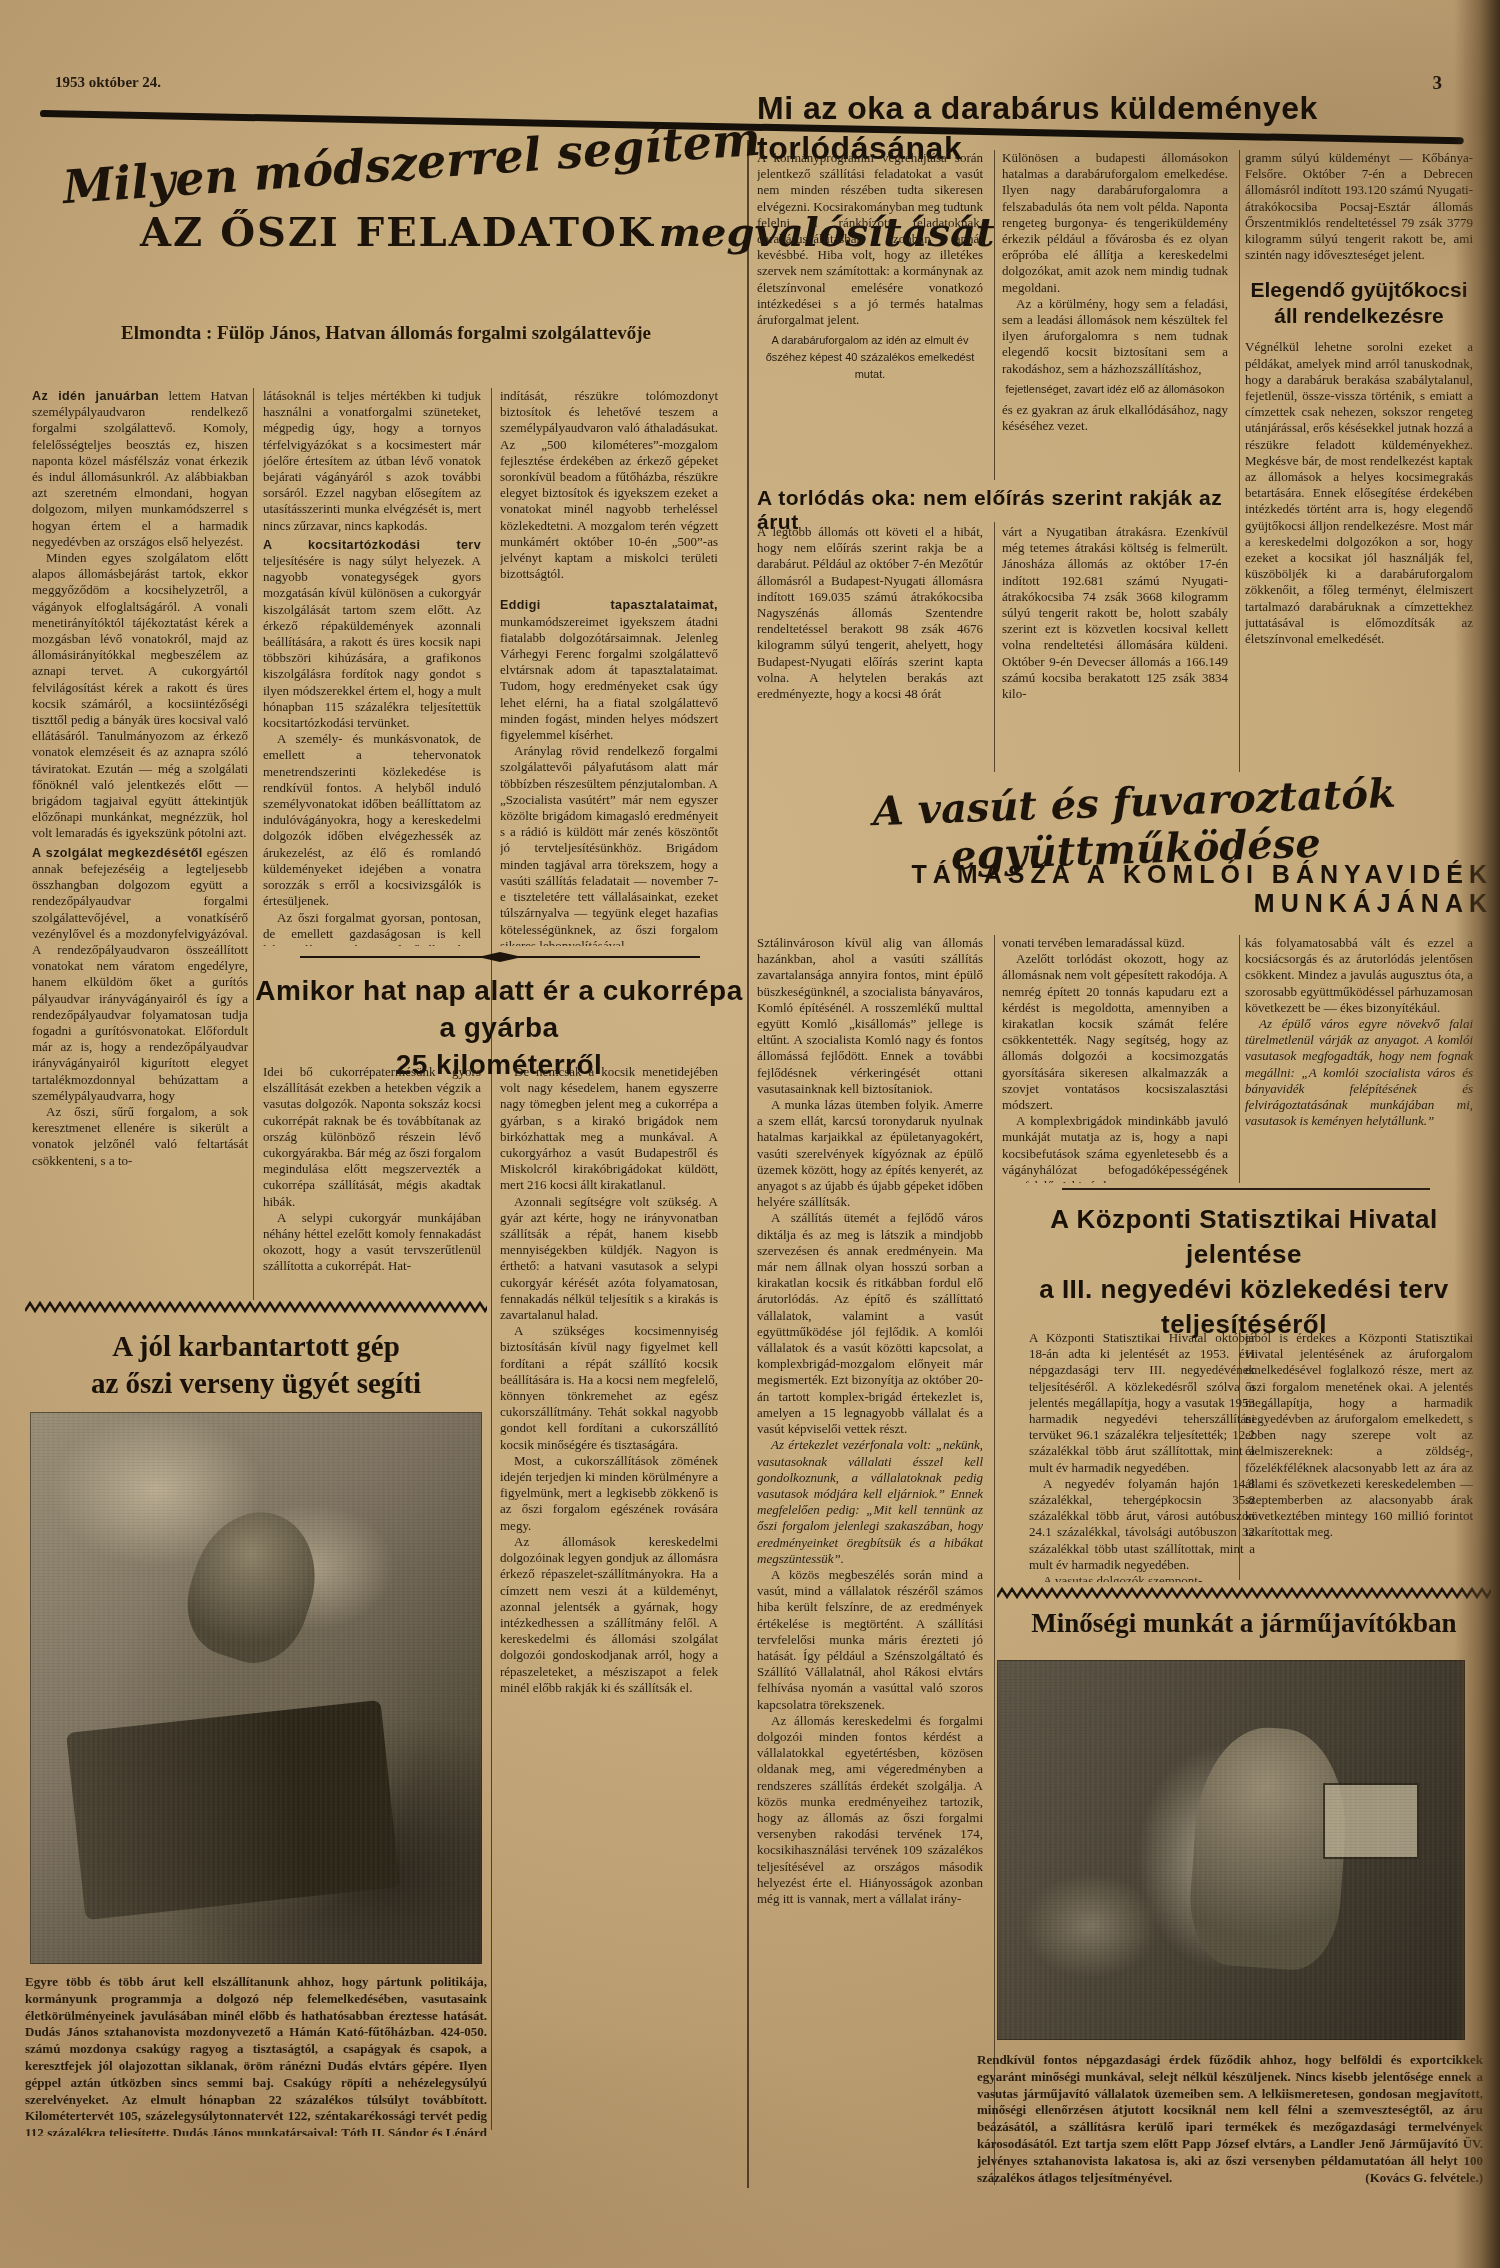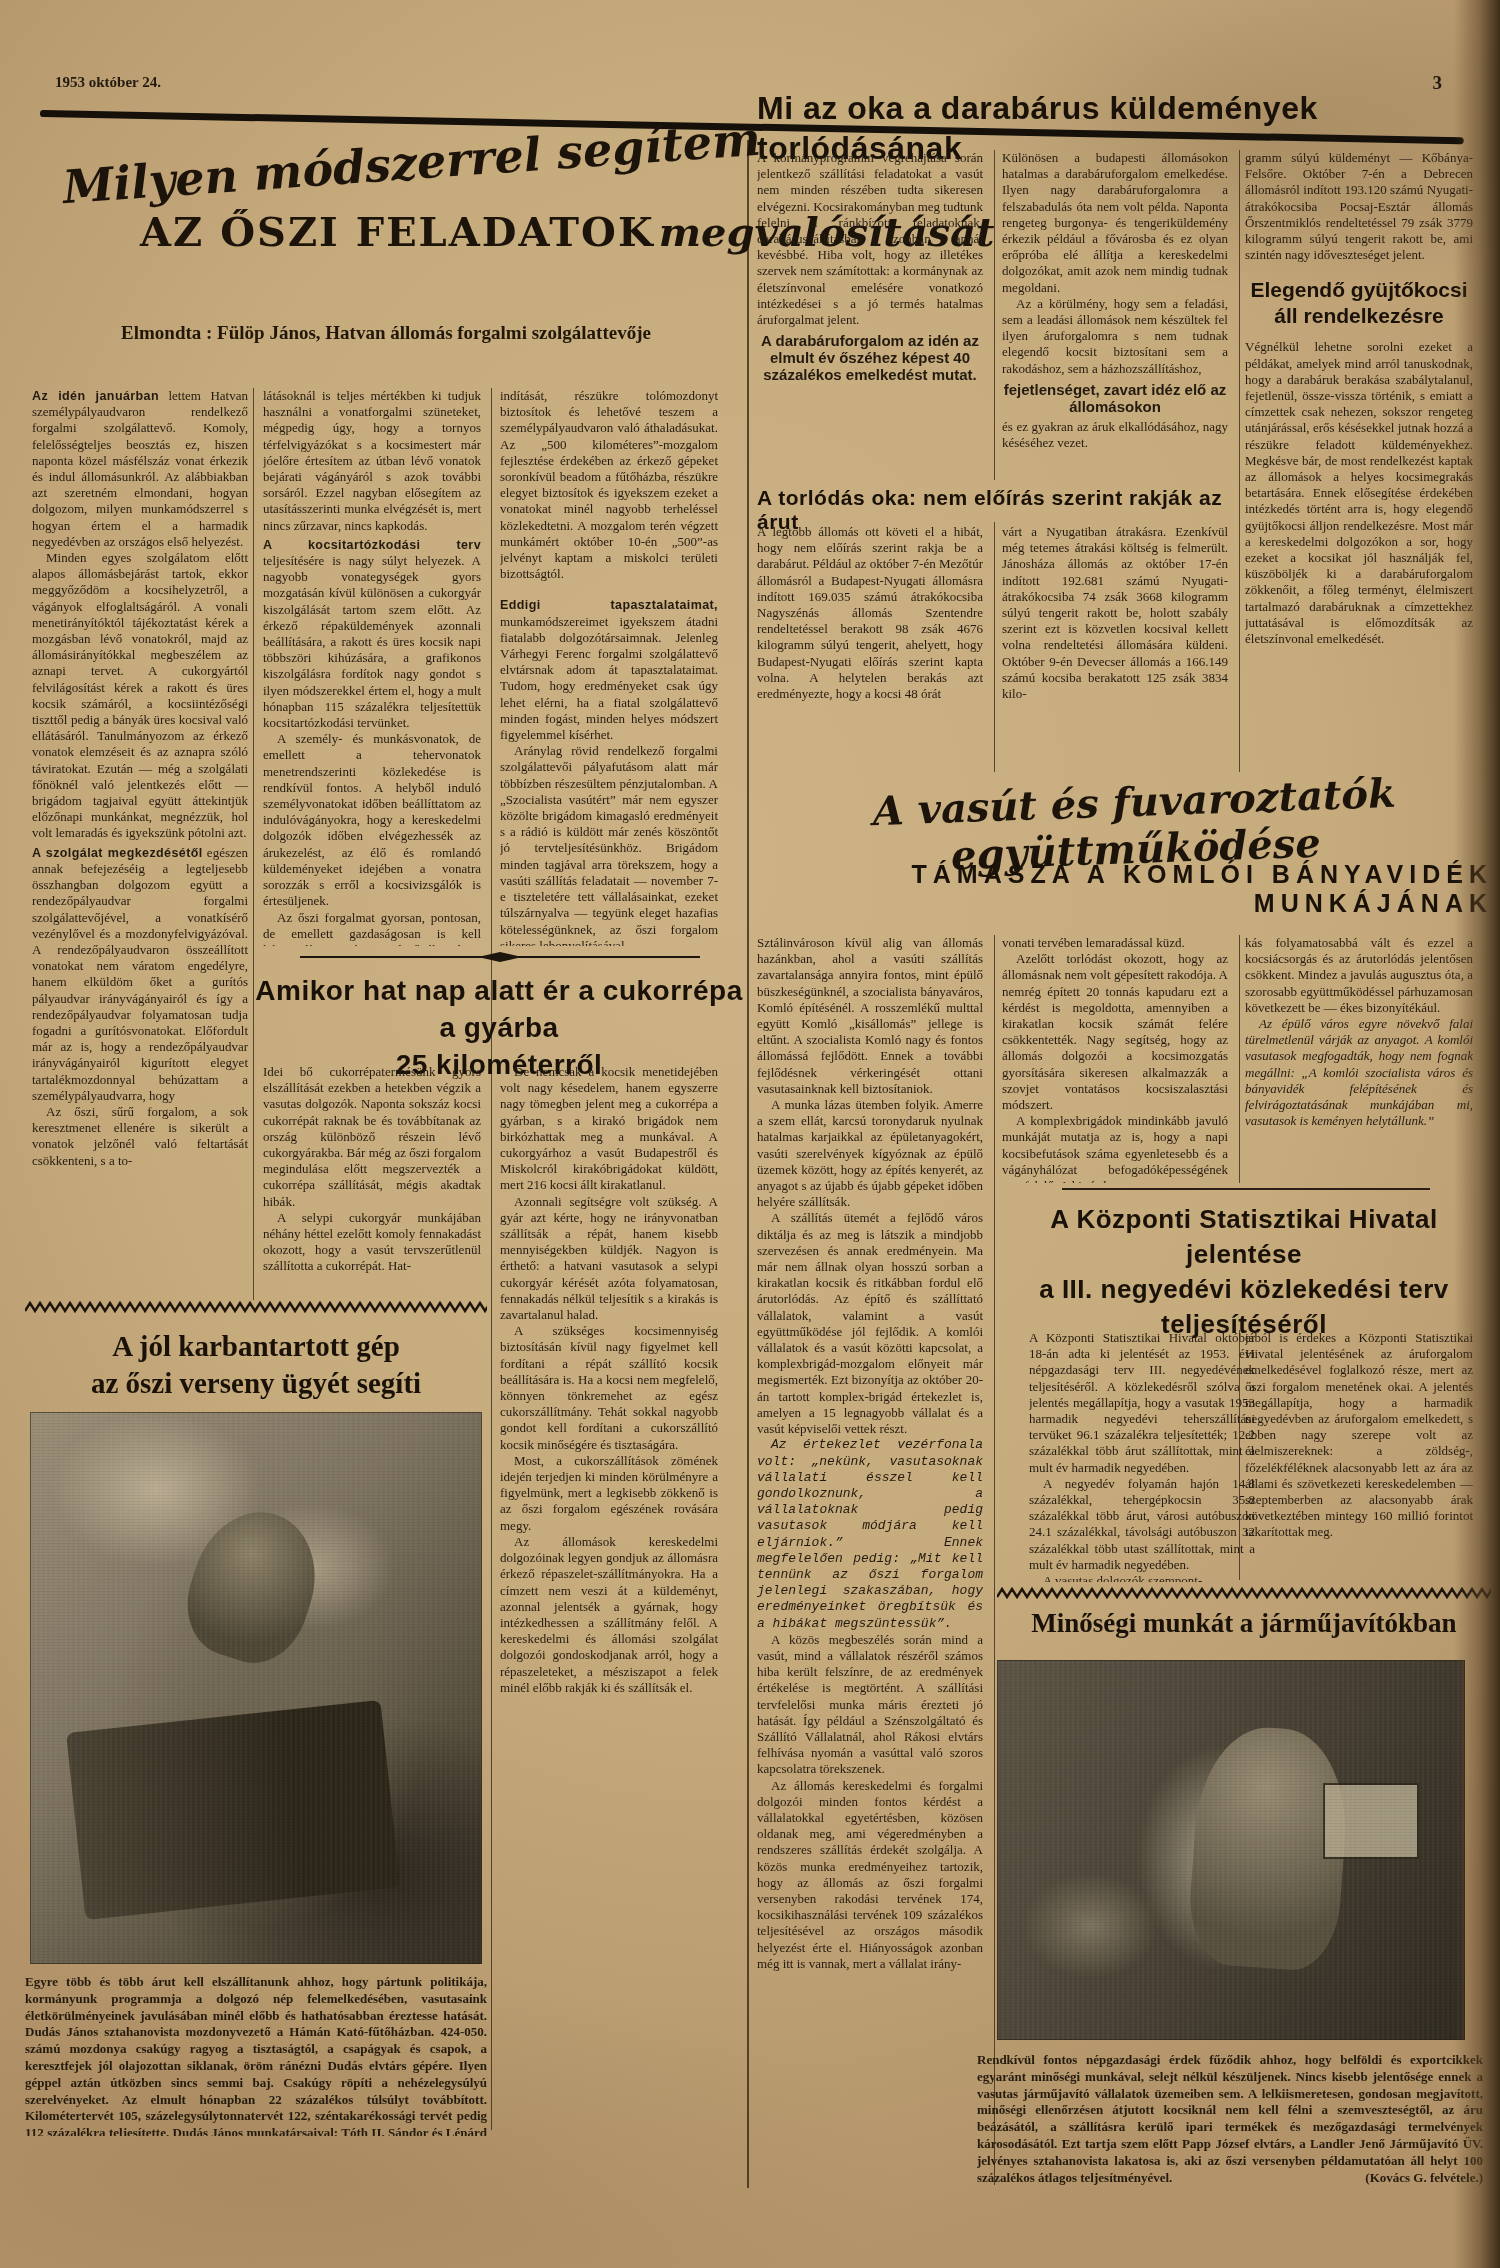--- a/index.html
+++ b/index.html
@@ -11,22 +11,22 @@
       radial-gradient(ellipse 500px 220px at 85% 6%, rgba(90,65,35,.20), rgba(0,0,0,0) 70%),
       radial-gradient(ellipse 1100px 1400px at 48% 38%, #cdb286 0%, #c6ab7d 55%, #b3946a 100%);
   }
   .gutter{position:absolute;top:0;right:0;width:46px;height:2268px;
     background:linear-gradient(90deg, rgba(0,0,0,0) 0%, rgba(92,68,38,.55) 55%, #3e2d19 100%);}
   .txt{position:absolute;text-align:justify;overflow:hidden;
        font-size:13px;line-height:16.2px;color:#241b10;}
   .txt p{margin:0;text-indent:14px;}
   .txt p.noind{text-indent:0;}
   .lead{font-weight:bold;font-family:"Liberation Sans",sans-serif;font-size:12.5px;letter-spacing:.4px;}
-  .boldcenter{font-weight:bold;text-align:center;text-indent:0 !important;
-      font-family:"Liberation Sans",sans-serif;font-size:15px;line-height:17px;margin:4px 0 !important;}
+  .boldcenter{font-weight:normal;text-align:center;text-indent:0 !important;
+      font-family:"Liberation Sans",sans-serif;font-size:11px;line-height:17px;margin:4px 0 !important;}
   .vrule{position:absolute;width:1px;background:rgba(48,34,18,.75);}
   .hrule-thick{position:absolute;height:7px;background:#15100a;border-radius:4px;transform-origin:left center;}
   .hrule-thin{position:absolute;height:2px;background:#2a1f12;}
   .masthead{position:absolute;left:0;right:0;text-align:center;font-weight:bold;
       letter-spacing:3px;font-size:17px;color:#2a2013;}
   .pagedate{position:absolute;font-weight:bold;font-size:15px;}
   .pagenum{position:absolute;font-weight:bold;font-size:19px;}
   .script{font-family:"DejaVu Serif",serif;font-style:italic;font-weight:bold;color:#1c140a;}
   .h-caps{font-family:"DejaVu Serif",serif;font-weight:bold;letter-spacing:2px;color:#1c140a;}
   .h-sans{position:absolute;font-family:"Liberation Sans",sans-serif;font-weight:bold;
@@ -166,21 +166,21 @@
     <p class="noind">Végnélkül lehetne sorolni ezeket a példákat, amelyek mind arról tanuskodnak, hogy a darabáruk berakása szabálytalanul, fejetlenül, össze-vissza történik, s emiatt a címzettek csak nehezen, sokszor rengeteg utánjárással, erős késésekkel jutnak hozzá a részükre feladott küldeményekhez. Megkésve bár, de most rendelkezést kaptak az állomások a helyes kocsimegrakás betartására. Ennek elősegítése érdekében intézkedés történt arra is, hogy elegendő gyüjtőkocsi álljon rendelkezésre. Most már a kereskedelmi dolgozókon a sor, hogy ezeket a kocsikat jól használják fel, küszöböljék ki a darabáruforgalom zökkenőit, a főleg terményt, élelmiszert tartalmazó darabáruknak a címzettekhez juttatásával is előmozdítsák az életszínvonal emelkedését.</p>
   </div>
 
   <div class="script" style="position:absolute;left:780px;top:778px;width:710px;text-align:center;font-size:40px;transform:rotate(-2deg);">A vasút és fuvaroztatók együttműködése</div>
   <div class="h-sans" style="left:757px;top:860px;width:736px;text-align:right;font-size:25px;letter-spacing:6px;">TÁMASZA A KOMLÓI BÁNYAVIDÉK MUNKÁJÁNAK</div>
 
   <div class="txt" style="left:757px;top:935px;width:226px;height:1248px;">
     <p class="noind">Sztálinvároson kívül alig van állomás hazánkban, ahol a vasúti szállítás zavartalansága annyira fontos, mint épülő büszkeségünknél, a szocialista bányaváros, Komló építésénél. A rosszemlékű multtal együtt Komló „kisállomás” jellege is eltűnt. A szocialista Komló nagy és fontos állomássá fejlődött. Ennek a további fejlődésnek vérkeringését ottani vasutasainknak kell biztosítaniok.</p>
     <p>A munka lázas ütemben folyik. Amerre a szem ellát, karcsú toronydaruk nyulnak hatalmas karjaikkal az épületanyagokért, vasúti szerelvények kígyóznak az épülő üzemek között, hogy az építés kenyerét, az anyagot s az újabb és újabb gépeket időben helyére szállítsák.</p>
     <p>A szállítás ütemét a fejlődő város diktálja és az meg is látszik a mindjobb szervezésen és annak eredményein. Ma már nem állnak olyan hosszú sorban a kirakatlan kocsik és ritkábban fordul elő árutorlódás. Az építő és szállíttató vállalatok, valamint a vasút együttműködése jól fejlődik. A komlói vállalatok és a vasút közötti kapcsolat, a komplexbrigád-mozgalom előnyeit már megismerték. Ezt bizonyítja az október 20-án tartott komplex-brigád értekezlet is, amelyen a 15 legnagyobb vállalat és a vasút képviselői vettek részt.</p>
-    <p style="font-style:italic;font-family:Liberation Mono, monospace;">Az értekezlet vezérfonala volt: „nekünk, vasutasoknak vállalati ésszel kell gondolkoznunk, a vállalatoknak pedig vasutasok módjára kell eljárniok.” Ennek megfelelően pedig: „Mit kell tennünk az őszi forgalom jelenlegi szakaszában, hogy eredményeinket öregbítsük és a hibákat megszüntessük”.</p>
+    <p style="font-style:italic;">Az értekezlet vezérfonala volt: „nekünk, vasutasoknak vállalati ésszel kell gondolkoznunk, a vállalatoknak pedig vasutasok módjára kell eljárniok.” Ennek megfelelően pedig: „Mit kell tennünk az őszi forgalom jelenlegi szakaszában, hogy eredményeinket öregbítsük és a hibákat megszüntessük”.</p>
     <p>A közös megbeszélés során mind a vasút, mind a vállalatok részéről számos hiba került felszínre, de az eredmények értékelése is megtörtént. A szállítási tervfelelősi munka máris érezteti jó hatását. Így például a Szénszolgáltató és Szállító Vállalatnál, ahol Rákosi elvtárs felhívása nyomán a vasúttal való szoros kapcsolatra törekszenek.</p>
     <p>Az állomás kereskedelmi és forgalmi dolgozói minden fontos kérdést a vállalatokkal egyetértésben, közösen oldanak meg, ami végeredményben a rendszeres szállítás érdekét szolgálja. A közös munka eredményeihez tartozik, hogy az állomás az őszi forgalmi versenyben rakodási tervének 174, kocsikihasználási tervének 109 százalékos teljesítésével az országos második helyezést érte el. Hiányosságok azonban még itt is vannak, mert a vállalat irány-</p>
   </div>
   <div class="txt" style="left:1002px;top:935px;width:226px;height:248px;">
     <p class="noind">vonati tervében lemaradással küzd.</p>
     <p>Azelőtt torlódást okozott, hogy az állomásnak nem volt gépesített rakodója. A nemrég épített 20 tonnás kapudaru ezt a kérdést is megoldotta, amennyiben a kirakatlan kocsik számát felére csökkentették. Nagy segítség, hogy az állomás dolgozói a kocsimozgatás gyorsítására sikeresen alkalmazzák a szovjet vontatásos kocsiszalasztási módszert.</p>
     <p>A komplexbrigádok mindinkább javuló munkáját mutatja az is, hogy a napi kocsibefutások száma egyenletesebb és a vágányhálózat befogadóképességének megfelelő. A ki- és bera-</p>
   </div>
   <div class="txt" style="left:1245px;top:935px;width:228px;height:248px;">
     <p class="noind">kás folyamatosabbá vált és ezzel a kocsiácsorgás és az árutorlódás jelentősen csökkent. Mindez a javulás augusztus óta, a szorosabb együttműködéssel párhuzamosan következett be — ékes bizonyítékául.</p>

